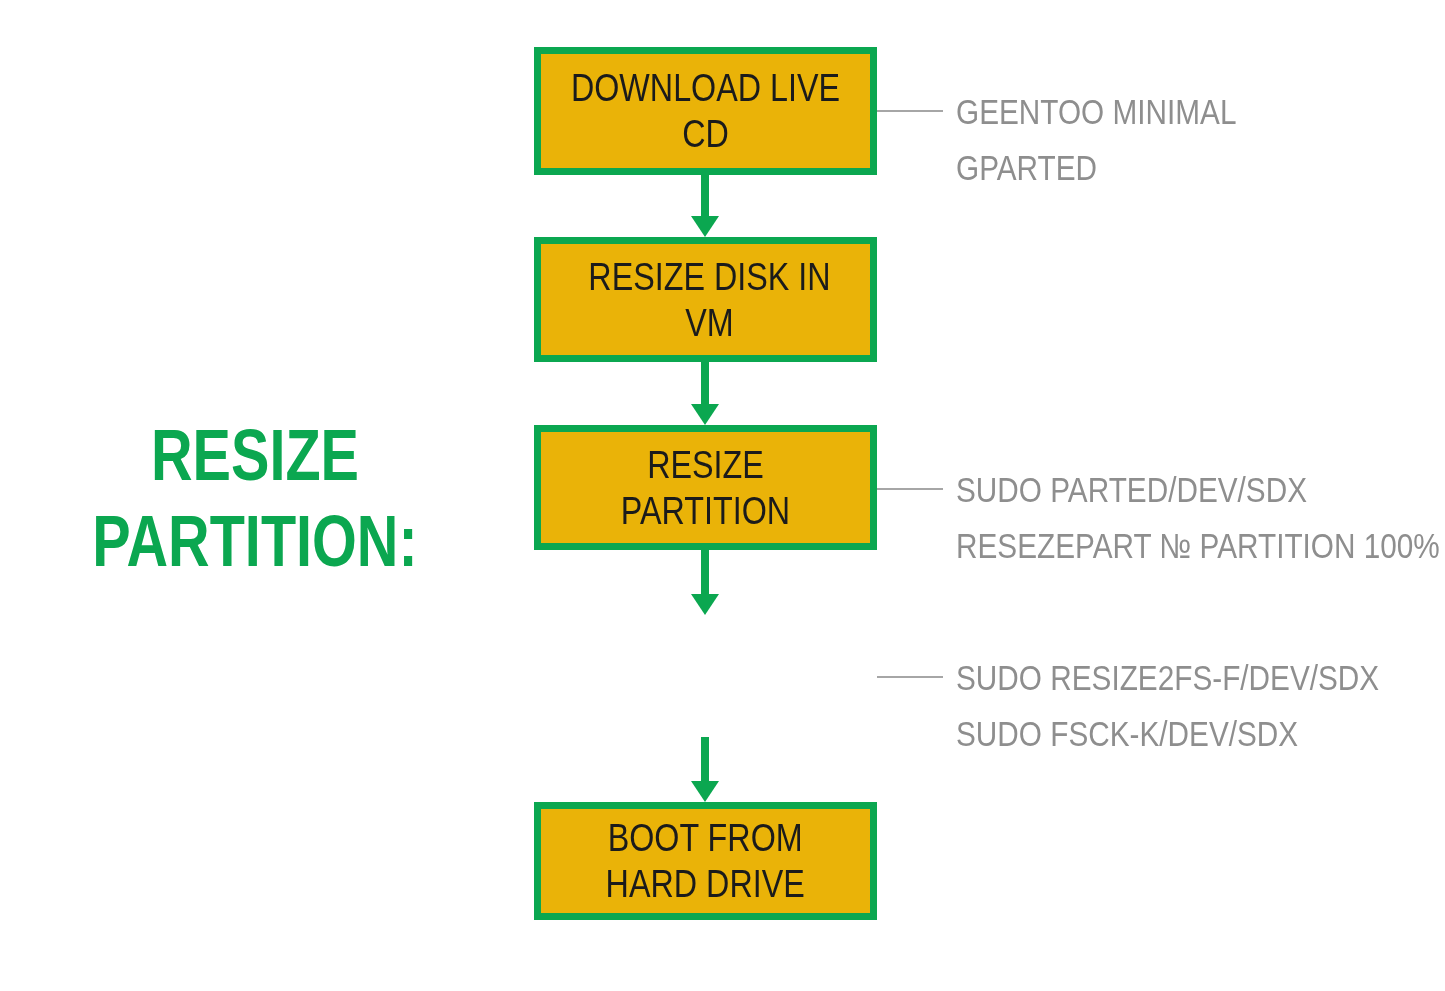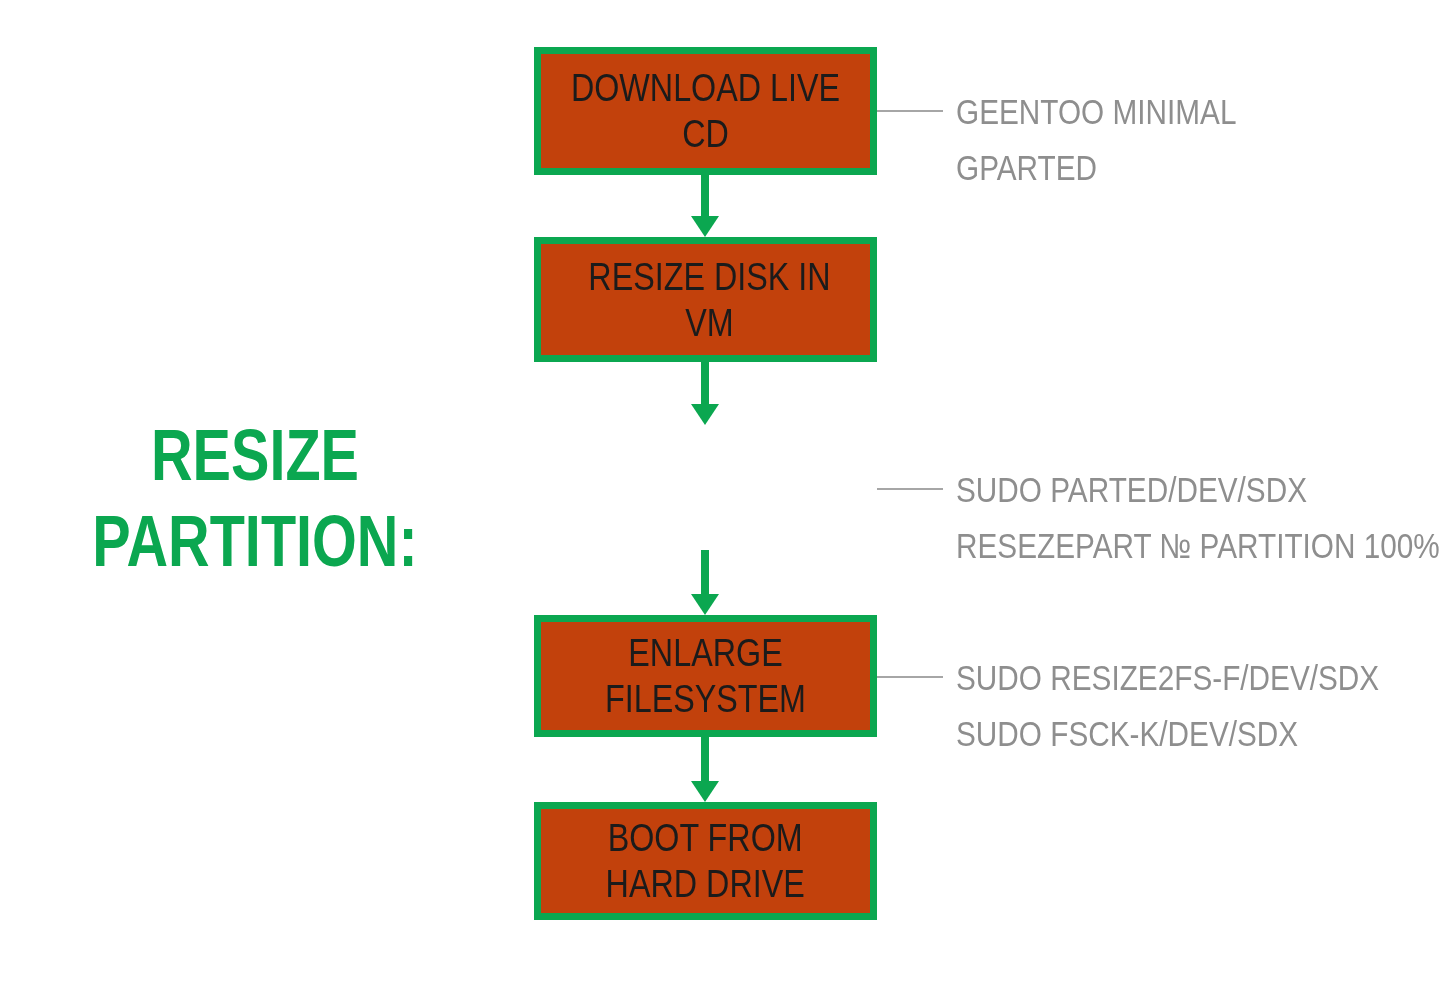--- a/index.html
+++ b/index.html
@@ -32,21 +32,21 @@
     line-height: 86px;
     transform: scaleX(0.80);
     transform-origin: center center;
     white-space: nowrap;
   }
   .box {
     position: absolute;
     left: 534px;
     width: 343px;
     border: 7px solid var(--green);
-    background: #c2410c;
+    background: #eab308;
     display: flex;
     align-items: center;
     justify-content: center;
   }
   .box-label {
     font-size: 38px;
     color: var(--box-text);
     text-align: center;
     white-space: pre-line;
     line-height: 46px;
@@ -111,32 +111,32 @@
   <div class="arrow-line" style="top:175px; height:43px;"></div>
   <div class="arrow-head" style="top:216px;"></div>
 
   <div class="box" style="top:237px; height:125px;padding-left:8px;">
     <div class="box-label">RESIZE DISK IN VM</div>
   </div>
 
   <div class="arrow-line" style="top:362px; height:44px;"></div>
   <div class="arrow-head" style="top:404px;"></div>
 
+  <div class="box" style="top:425px; height:125px;">
+    <div class="box-label">RESIZE PARTITION</div>
+  </div>
   <div class="connector" style="top:488px;"></div>
   <div class="notes" style="top:438px;">
     <div class="note-line">SUDO PARTED/DEV/SDX</div>
     <div class="note-line">RESEZEPART № PARTITION 100%</div>
   </div>
 
   <div class="arrow-line" style="top:550px; height:45px;"></div>
   <div class="arrow-head" style="top:594px;"></div>
 
-  <div class="box" style="top:615px; height:122px;">
-    <div class="box-label">ENLARGE FILESYSTEM</div>
-  </div>
   <div class="connector" style="top:676px;"></div>
   <div class="notes" style="top:626px;">
     <div class="note-line">SUDO RESIZE2FS-F/DEV/SDX</div>
     <div class="note-line">SUDO FSCK-K/DEV/SDX</div>
   </div>
 
   <div class="arrow-line" style="top:737px; height:45px;"></div>
   <div class="arrow-head" style="top:781px;"></div>
 
   <div class="box" style="top:802px; height:118px;">

